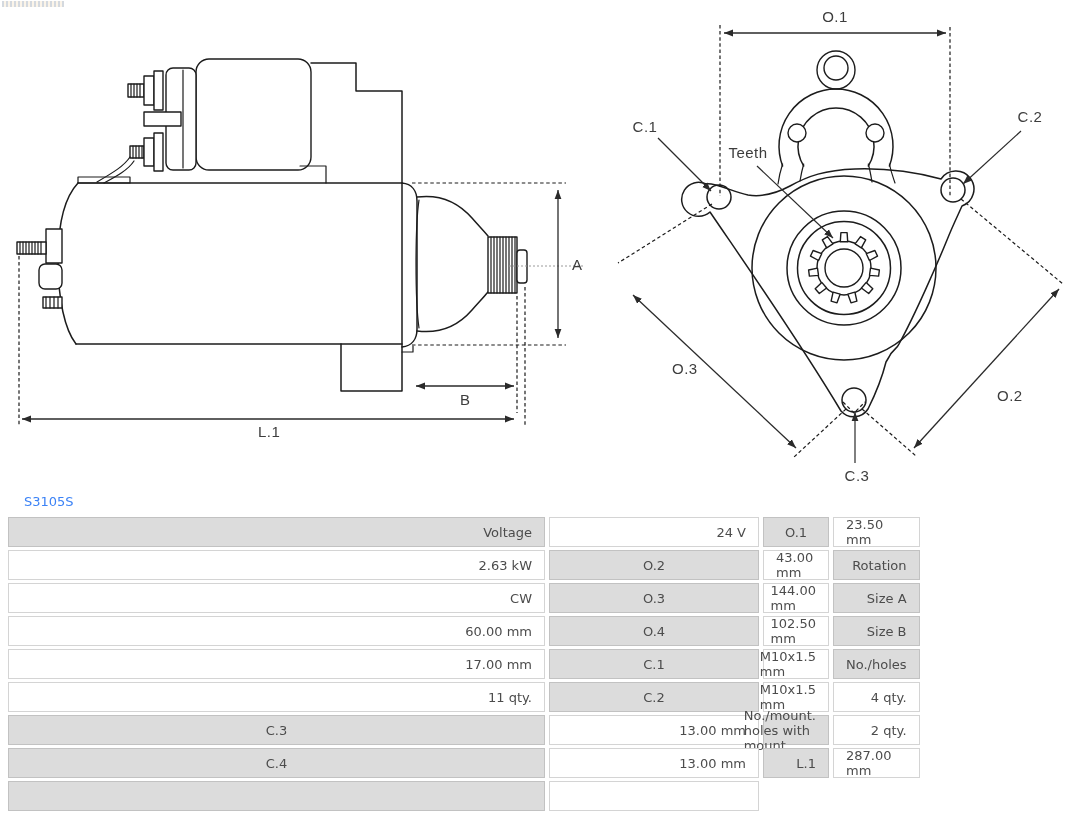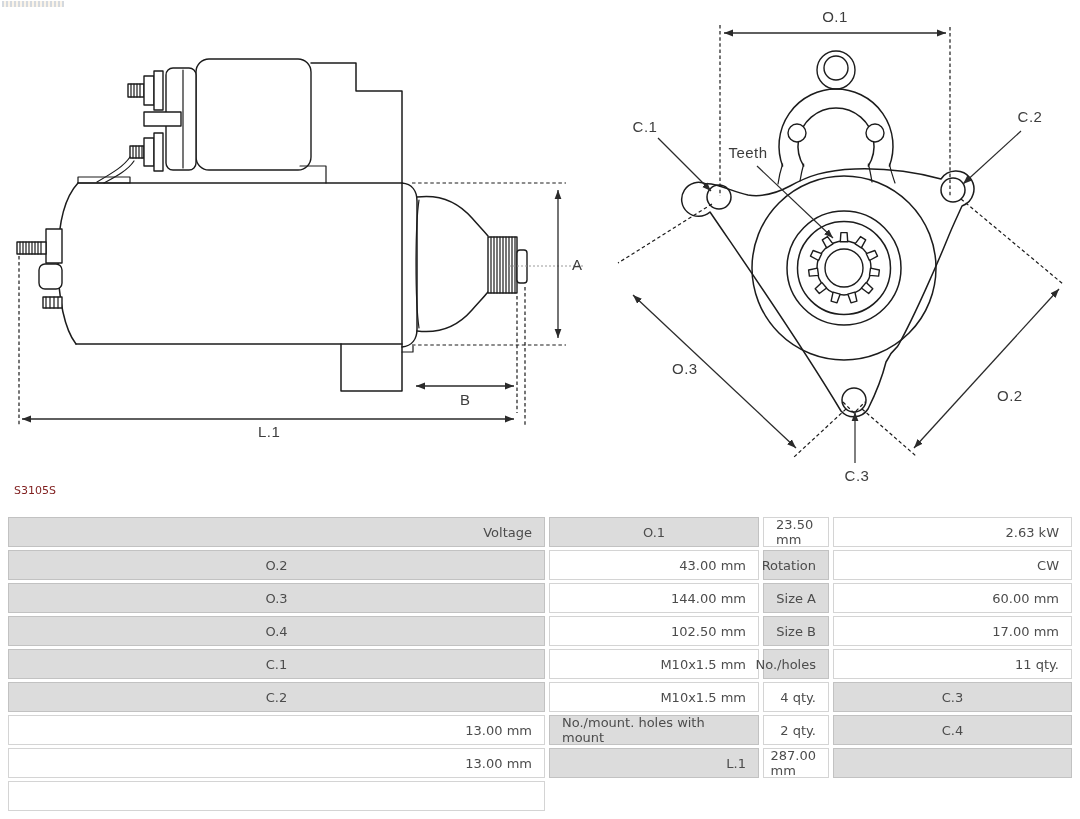--- a/index.html
+++ b/index.html
@@ -13,23 +13,23 @@
   .side-view{left:0;top:0;width:600px;height:460px;}
   .front-view{left:598px;top:0;width:482px;height:500px;}
   .ln{fill:none;stroke:#1c1c1c;stroke-width:1.5;stroke-linejoin:round;stroke-linecap:round;}
   .thin{stroke-width:1.2;}
   .fw{fill:#ffffff;stroke:#1c1c1c;stroke-width:1.4;stroke-linejoin:round;}
   .dash{fill:none;stroke:#1c1c1c;stroke-width:1.2;stroke-dasharray:3.5 2.6;}
   .cgray{fill:none;stroke:#9a9a9a;stroke-width:1;stroke-dasharray:2 2;}
   .dim{fill:none;stroke:#2a2a2a;stroke-width:1.3;}
   .lead{fill:none;stroke:#2a2a2a;stroke-width:1.2;}
   .dlabel{font-family:"Liberation Sans",sans-serif;font-size:15px;fill:#3d3d3d;letter-spacing:.5px;}
-  .part-number{position:absolute;left:14px;top:484px;margin:0;font-size:11px;font-weight:400;
-     color:#7f1d1d;font-family:"DejaVu Sans",sans-serif;}
-  .spec-table{position:absolute;left:8px;top:517px;width:1064px;
+  .part-number{position:absolute;left:14px;top:484px;margin:10px;font-size:13px;font-weight:400;
+     color:#3b82f6;font-family:"DejaVu Sans",sans-serif;}
+  .spec-table{position:absolute;left:8px;top:517px;width:892px;
      display:grid;grid-template-columns:537px 210px 66px 1fr;gap:3px 4px;
      font-family:"DejaVu Sans",sans-serif;font-size:13px;color:#4c4c4c;}
   .c{height:30px;box-sizing:border-box;display:flex;align-items:center;justify-content:flex-end;
      border:1px solid #c9c9c9;padding:0 12px;}
   .c.gray{background:#dcdcdc;border-color:#c2c2c2;}
   .c.white{background:#ffffff;border-color:#d4d4d4;}
   .c.key{justify-content:center;padding:0 4px;}
 </style>
 </head>
 <body>
@@ -204,20 +204,21 @@
 
       <line class="lead" x1="855" y1="463" x2="855" y2="412" marker-end="url(#ahF)"></line>
       <text class="dlabel" text-anchor="middle" x="857" y="481">C.3</text>
     </g>
   </svg>
 
   <h1 class="part-number">S3105S</h1>
 
   <div class="spec-table">
     <div class="c gray">Voltage</div>
+    <div class="c white">24 V</div>
     <div class="c gray key">O.1</div>
     <div class="c white">23.50 mm</div>
 
     <div class="c white">2.63 kW</div>
     <div class="c gray key">O.2</div>
     <div class="c white">43.00 mm</div>
 
     <div class="c gray">Rotation</div>
     <div class="c white">CW</div>
     <div class="c gray key">O.3</div>

